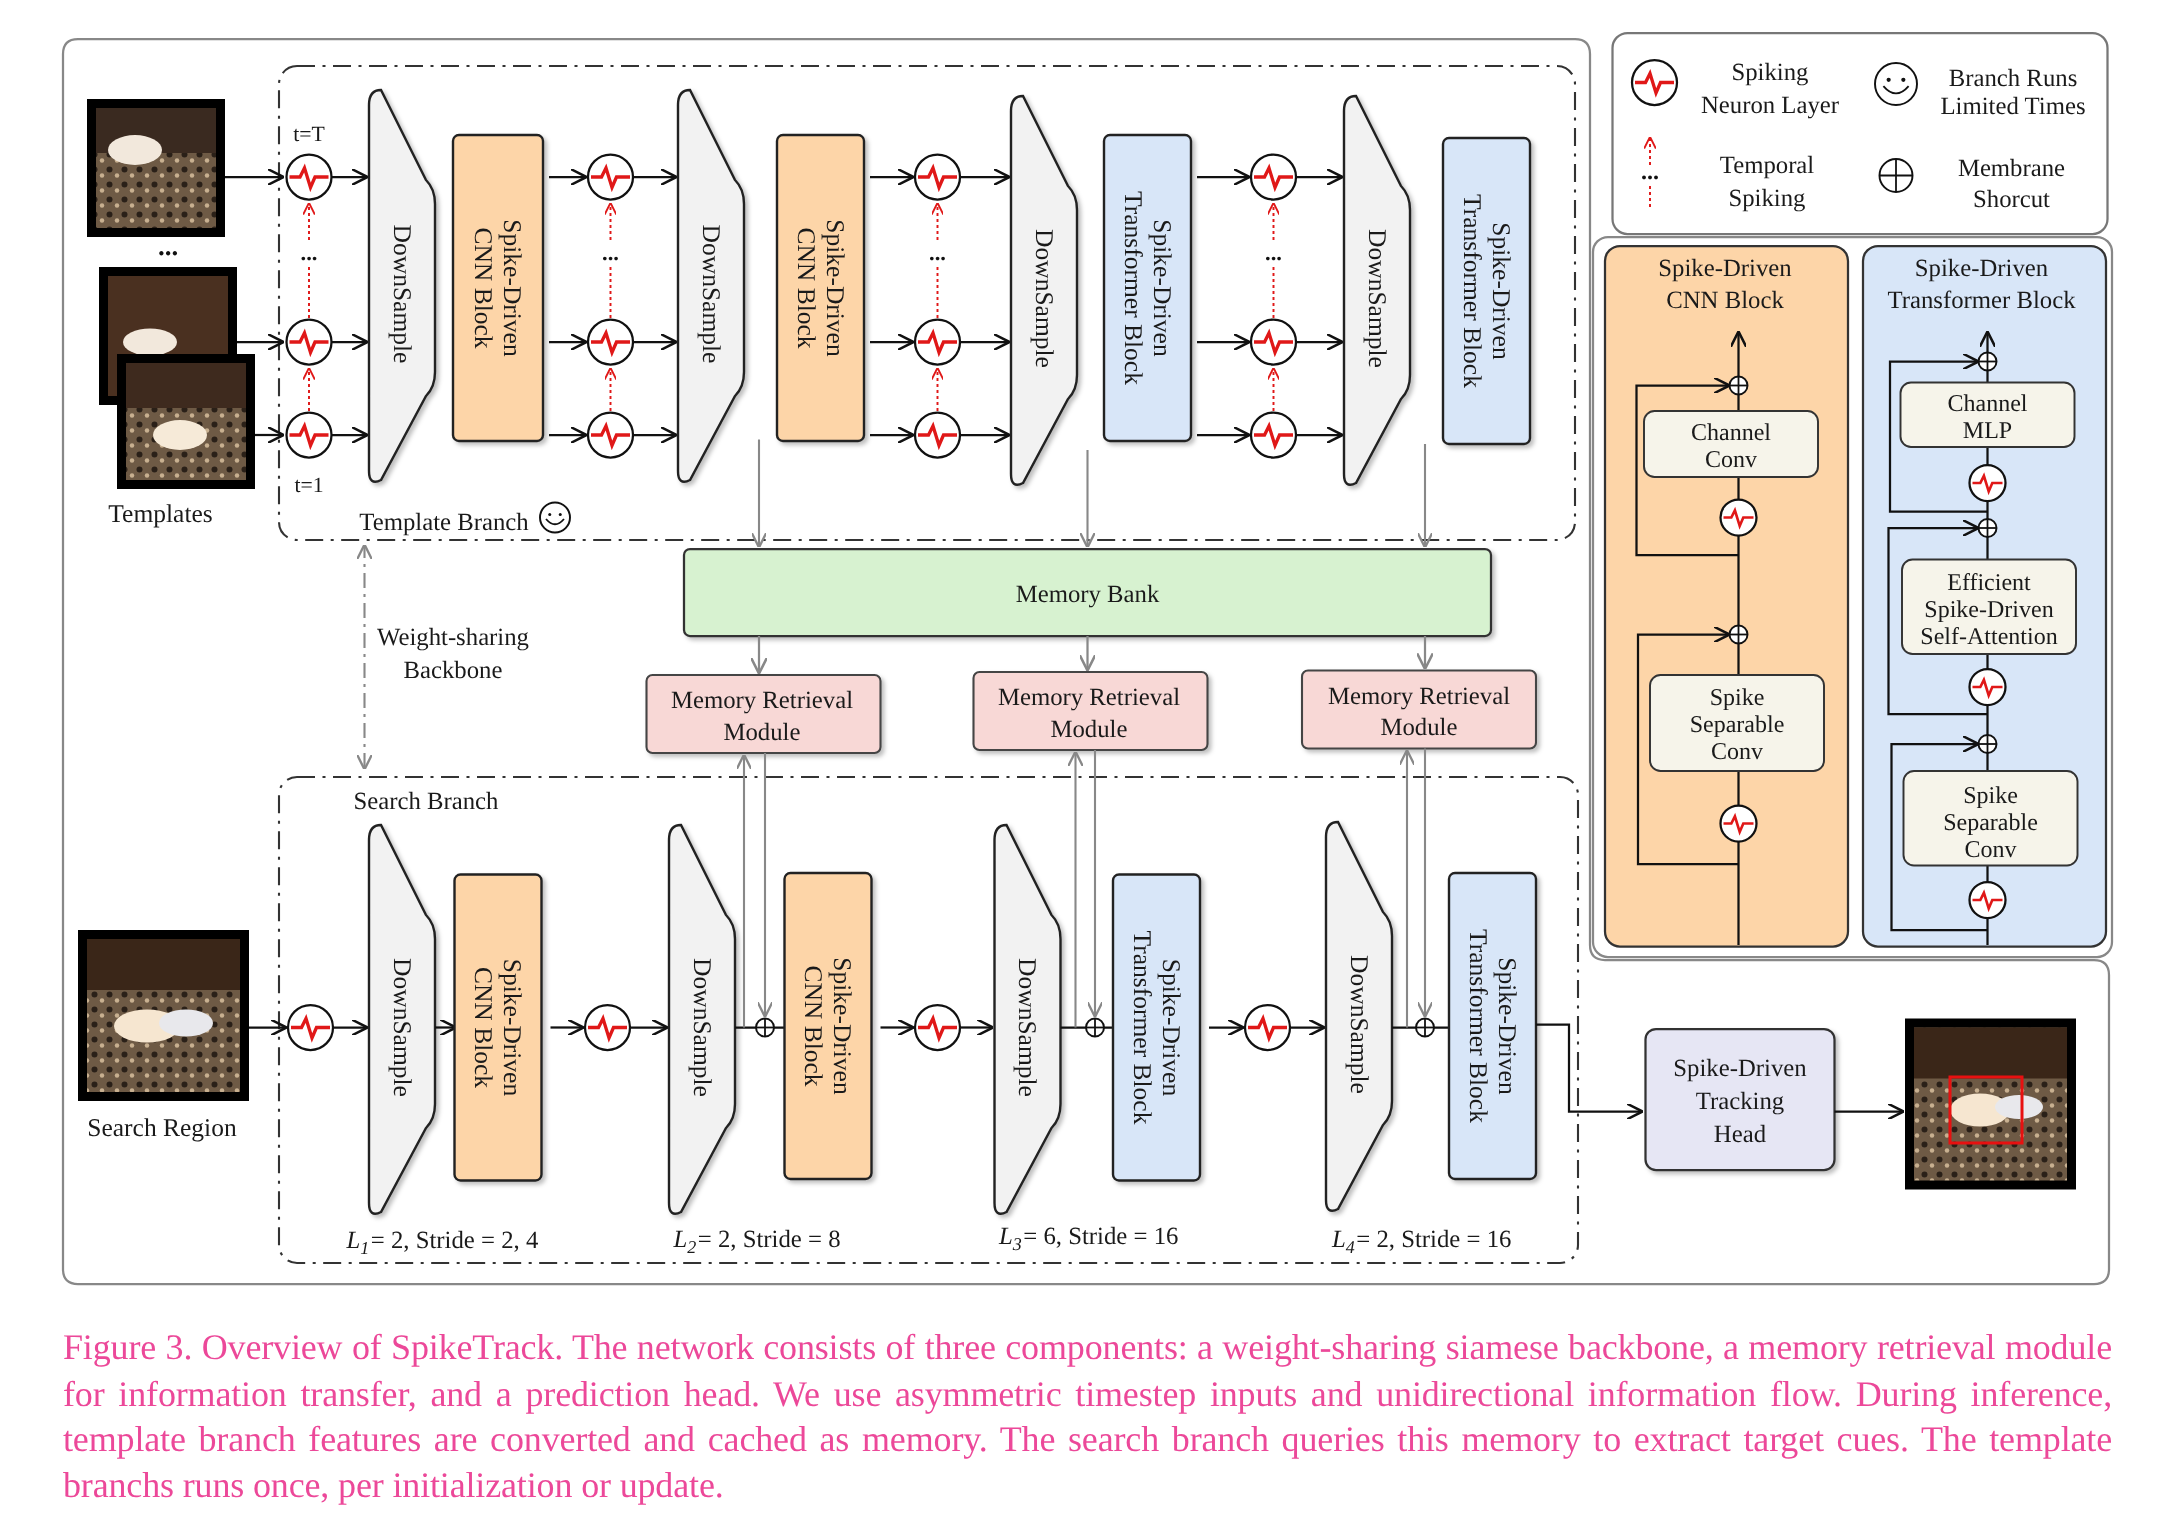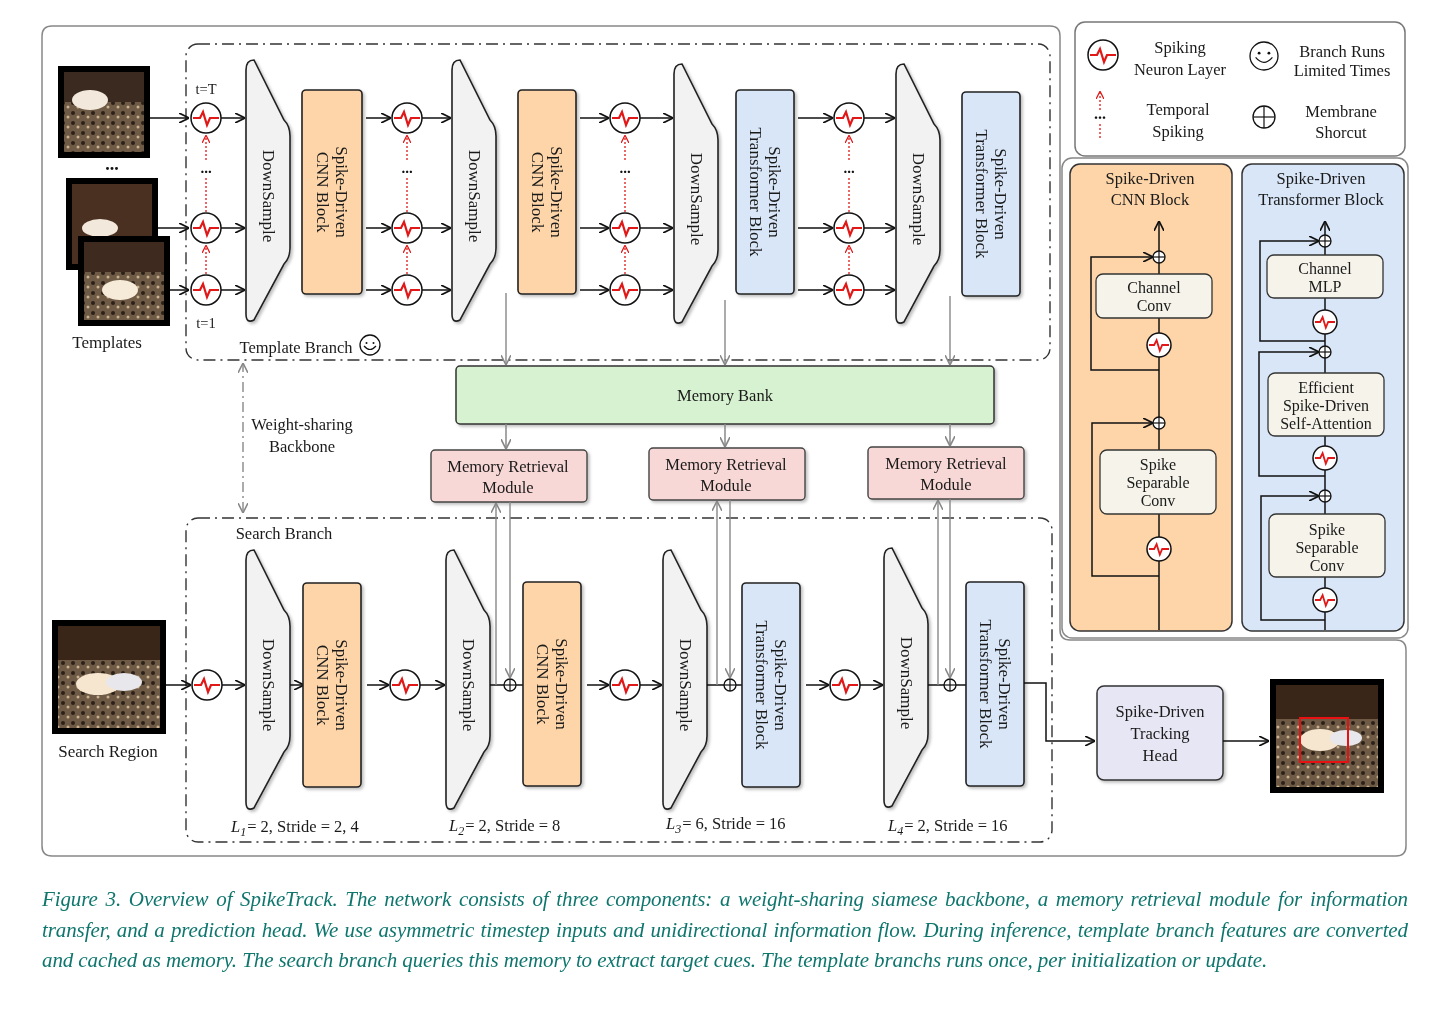--- a/index.html
+++ b/index.html
@@ -2,22 +2,22 @@
 <html><head>
 <meta charset="utf-8">
 <style>
   html, body { margin: 0; padding: 0; background: #ffffff; }
   body { width: 1440px; height: 1017px; position: relative; overflow: hidden;
          font-family: "Liberation Serif", "DejaVu Serif", serif; color: #111; }
   #diagram { position: absolute; left: 0; top: 0; }
   .t { font-family: "Liberation Serif", "DejaVu Serif", serif; fill: #1a1a1a; }
   .caption { position: absolute; left: 42px; top: 884px; width: 1366px;
              font-family: "Liberation Serif", "DejaVu Serif", serif;
-             font-size: 21px; line-height: 30.5px; text-align: justify; color: #0f766e;
-             letter-spacing: -0.1px; font-style: italic; }
+             font-size: 24px; line-height: 30.5px; text-align: justify; color: #ec4899;
+             letter-spacing: -0.1px; }
 </style>
 </head>
 <body>
 
 <svg id="diagram" width="1440" height="880" viewBox="0 0 1440 880" xmlns="http://www.w3.org/2000/svg">
   <defs>
     <marker id="arr" viewBox="0 0 10 10" refX="9" refY="5" markerWidth="7" markerHeight="7" orient="auto-start-reverse">
       <path d="M0,0 L10,5 L0,10" fill="none" stroke="#111" stroke-width="1.6"></path>
     </marker>
     <marker id="arrg" viewBox="0 0 10 10" refX="9" refY="5" markerWidth="7" markerHeight="7" orient="auto-start-reverse">

